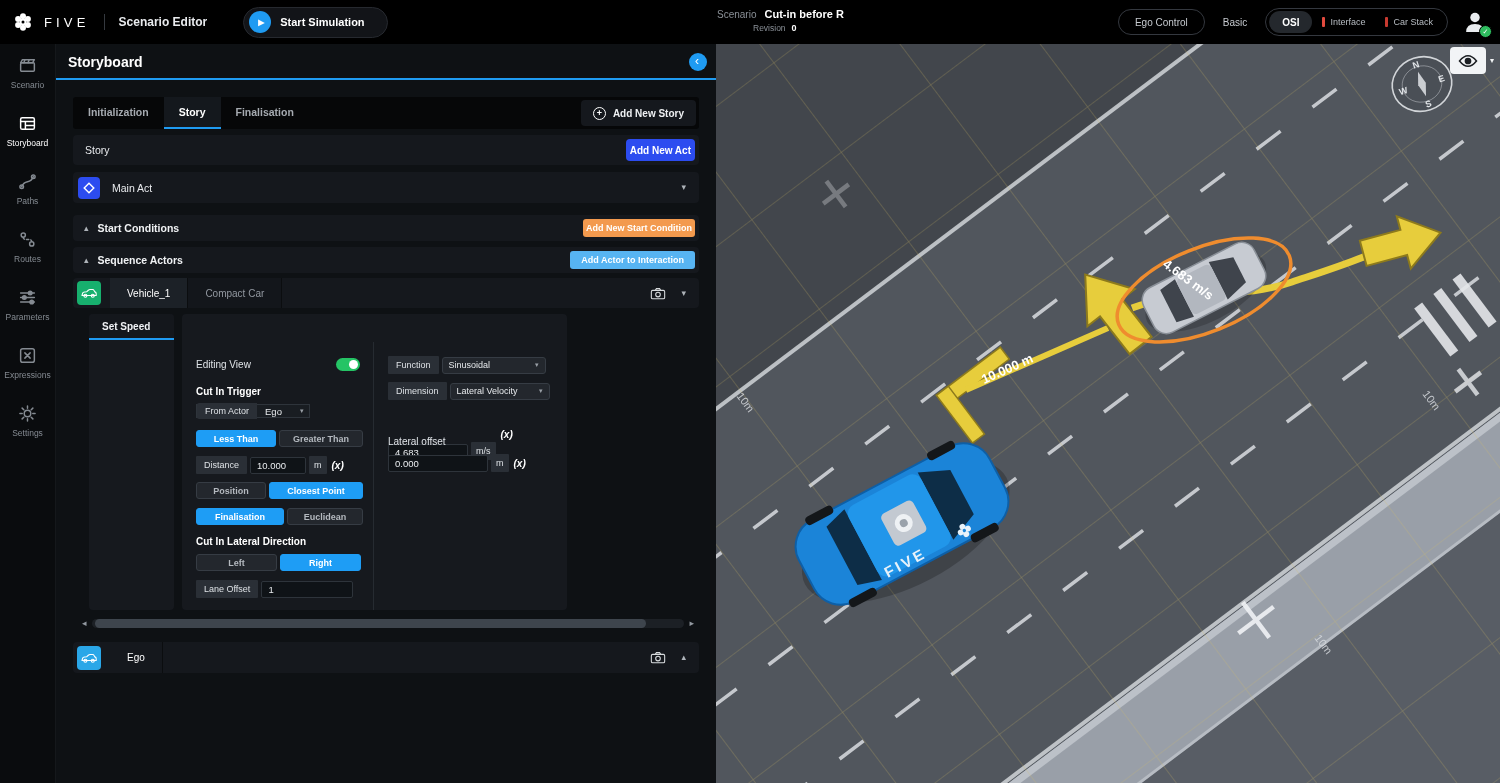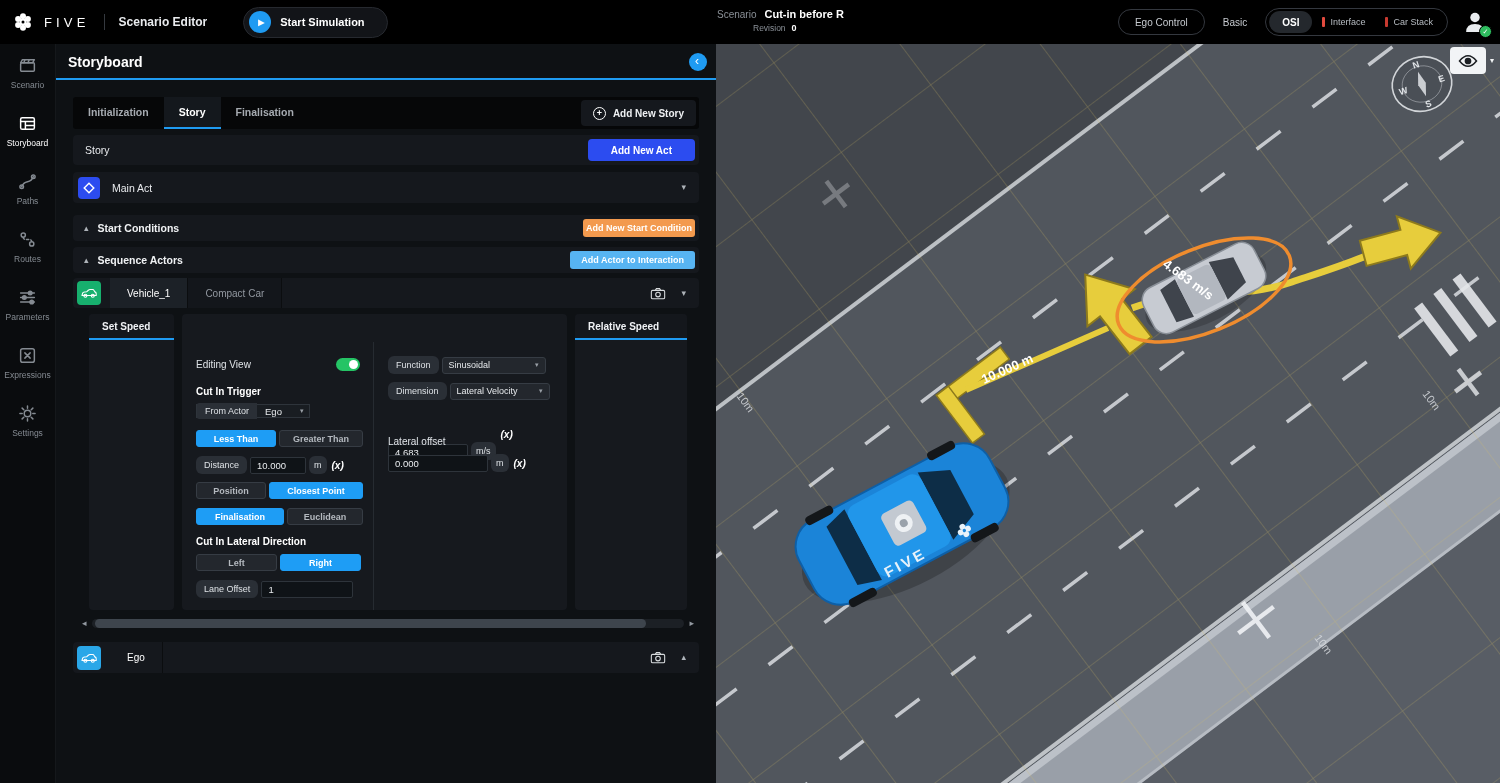--- a/index.html
+++ b/index.html
@@ -45,40 +45,40 @@
   .collapse-btn{position:absolute;right:9px;top:9px;width:18px;height:18px;border-radius:50%;background:#1f9bf2;border:none;color:#fff;font-size:12px;line-height:1;display:grid;place-items:center;cursor:pointer;padding:0 2px 2px 0;}
   .tabs{position:absolute;top:53px;left:17px;right:17px;height:32px;display:flex;background:#060708;border-radius:3px;}
   .tab{padding:0 15px;display:flex;align-items:center;font-size:10.5px;font-weight:700;color:#a6abb1;cursor:pointer;border-bottom:2px solid transparent;}
   .tab.active{color:#fff;background:#14181d;border-bottom-color:#1f9bf2;}
   .add-story{margin-left:auto;align-self:center;margin-right:3px;display:flex;align-items:center;gap:7px;height:26px;padding:0 12px;background:#15181d;border:none;border-radius:4px;color:#eef0f2;font-size:10px;font-weight:700;cursor:pointer;}
   .plus-circ{width:13px;height:13px;border-radius:50%;border:1.4px solid #fff;color:#fff;font-size:9px;display:grid;place-items:center;line-height:1;}
   .bar{position:absolute;left:17px;right:17px;background:#15181d;border-radius:4px;display:flex;align-items:center;}
   .bar-label{color:#e8eaed;font-size:10.5px;margin-left:12px;}
   .title-sm{color:#f0f2f4;font-size:10.5px;font-weight:700;}
   .caret{color:#aeb3b9;font-size:9px;line-height:1;}
-  .btn-blue{background:#2c4cf0;color:#fff;border:none;border-radius:4px;height:22px;padding:0 23px;font-size:10px;font-weight:700;cursor:pointer;margin-left:auto;margin-right:4px;}
+  .btn-blue{background:#2c4cf0;color:#fff;border:none;border-radius:4px;height:22px;padding:0 4px;font-size:10px;font-weight:700;cursor:pointer;margin-left:auto;margin-right:4px;}
   .btn-orange{background:#f39a4e;color:#fff;border:none;border-radius:3px;height:18px;padding:0 3px;font-size:9px;font-weight:700;cursor:pointer;margin-left:auto;margin-right:4px;}
   .btn-ltblue{background:#57b4f2;color:#fff;border:none;border-radius:3px;height:18px;padding:0 11px;font-size:9px;font-weight:700;cursor:pointer;margin-left:auto;margin-right:4px;}
   .act-icon{width:22px;height:22px;border-radius:4px;background:#2c4cf0;margin-left:5px;display:grid;place-items:center;flex:none;}
   .actor-icon{width:24px;height:24px;border-radius:4px;margin-left:4px;display:grid;place-items:center;flex:none;}
   .actor-seg{height:100%;display:flex;align-items:center;padding:0 17px;font-size:10px;border-right:1px solid #0b0d0f;}
   .seg-name{color:#fff;background:#1c2127;margin-left:9px;}
   .seg-type{color:#9298a0;background:#13161b;}
   .right-tools{margin-left:auto;display:flex;align-items:center;gap:15px;padding-right:13px;}
   .icon-btn{background:none;border:none;cursor:pointer;display:grid;place-items:center;padding:0;}
 
   
   .card{position:absolute;top:270px;height:296px;background:#16191e;border-radius:4px;overflow:hidden;}
   .card-head{height:26px;display:flex;align-items:center;padding:0 13px;font-size:10px;font-weight:700;color:#f0f2f5;border-bottom:2px solid #1f9bf2;background:#14171c;cursor:pointer;}
   .ci-col-l{position:absolute;left:0;top:28px;bottom:0;width:192px;border-right:1px solid #262b31;}
   .ci-col-r{position:absolute;left:192px;top:28px;right:0;bottom:0;}
   .ci-row{position:absolute;left:14px;display:flex;align-items:center;gap:3px;}
   .ci-title{position:absolute;left:14px;color:#fff;font-size:10px;font-weight:700;}
   .ci-label{color:#dfe3e7;font-size:10px;}
-  .chip{height:18px;display:flex;align-items:center;padding:0 8px;background:#2a2f36;border-radius:6px;color:#dde1e5;font-size:9px;flex:none;}
+  .chip{height:18px;display:flex;align-items:center;padding:0 8px;background:#2a2f36;border-radius:1px;color:#dde1e5;font-size:9px;flex:none;}
   .seg{height:17px;display:flex;align-items:center;justify-content:center;border-radius:3px;font-size:9px;font-weight:700;cursor:pointer;flex:none;background:#23272d;color:#b4b9bf;border:1px solid #363c44;}
   .seg.on{background:#1e9df5;color:#fff;border:1px solid #1e9df5;}
   .tinput{height:17px;background:#0f1317;border:1px solid #2e343b;border-radius:2px;color:#e9ecef;font-size:9.5px;padding:0 6px;font-family:inherit;}
   .xbtn{color:#fff;font-size:10px;font-weight:700;font-style:italic;background:none;border:none;cursor:pointer;padding:0 2px;}
   .dropdown{height:17px;display:flex;align-items:center;justify-content:space-between;background:#23272d;border:1px solid #363c44;border-radius:3px;padding:0 6px;color:#e6e9ec;font-size:9px;cursor:pointer;}
   .dd-caret{color:#9aa0a7;font-size:7px;margin-left:6px;}
   .combo{height:14px;display:flex;align-items:center;background:#191d22;border:1px solid #2e343b;border-radius:0;cursor:pointer;}
   .combo .chip{border-radius:2px 0 0 2px;height:16px;}
   .combo .val{padding:0 8px;color:#e6e9ec;font-size:9.5px;}
   .combo .dd-caret{margin:0 6px 0 10px;}
@@ -366,25 +366,20 @@
         </div>
         <div class="ci-title" style="top:94px;font-weight:400;color:#dfe3e7;">Lateral offset</div>
         <div class="ci-row" style="top:112px;">
           <input class="tinput" style="width: 100px;" value="0.000">
           <span class="chip" style="padding:0 5px;">m</span>
           <button class="xbtn">(x)</button>
         </div>
       </div>
     </div>
 
-    <div class="card" style="left:519px;width:112px;">
-      <div class="card-head">
-          <span>Relative Speed</span>
-        </div>
-    </div>
 
     <div class="hscroll">
       <button class="scr-arrow">◂</button>
       <div class="scr-track">
         <div class="scr-thumb"></div>
       </div>
       <button class="scr-arrow">▸</button>
     </div>
 
     <div class="bar" style="top:598px;height:31px;">

